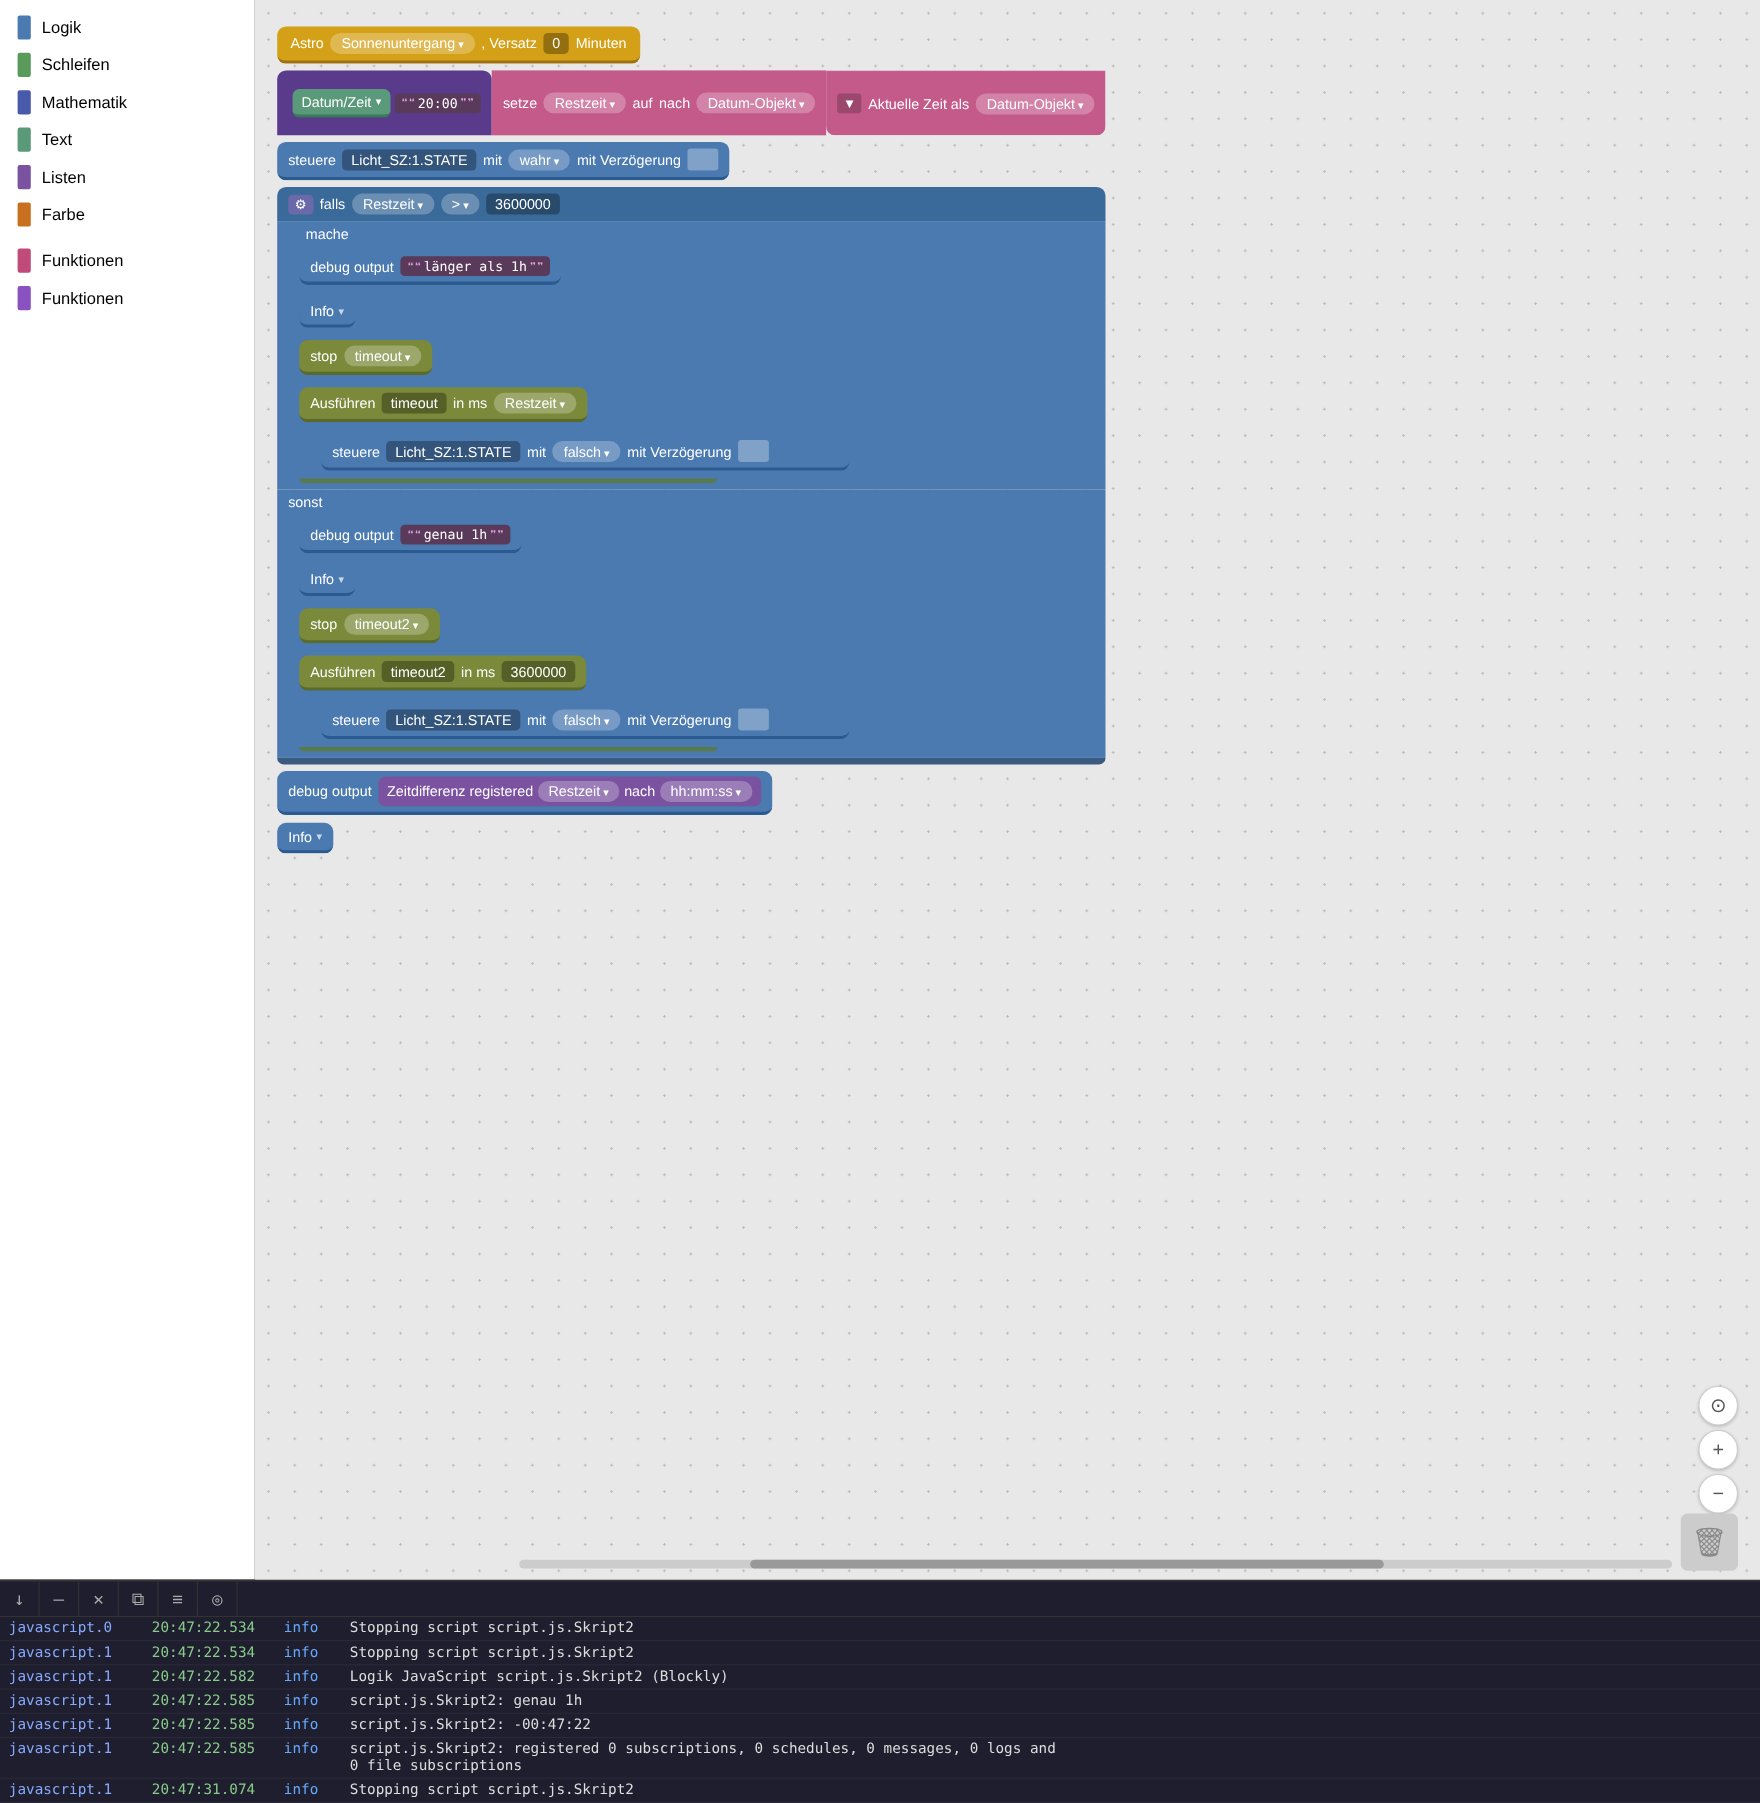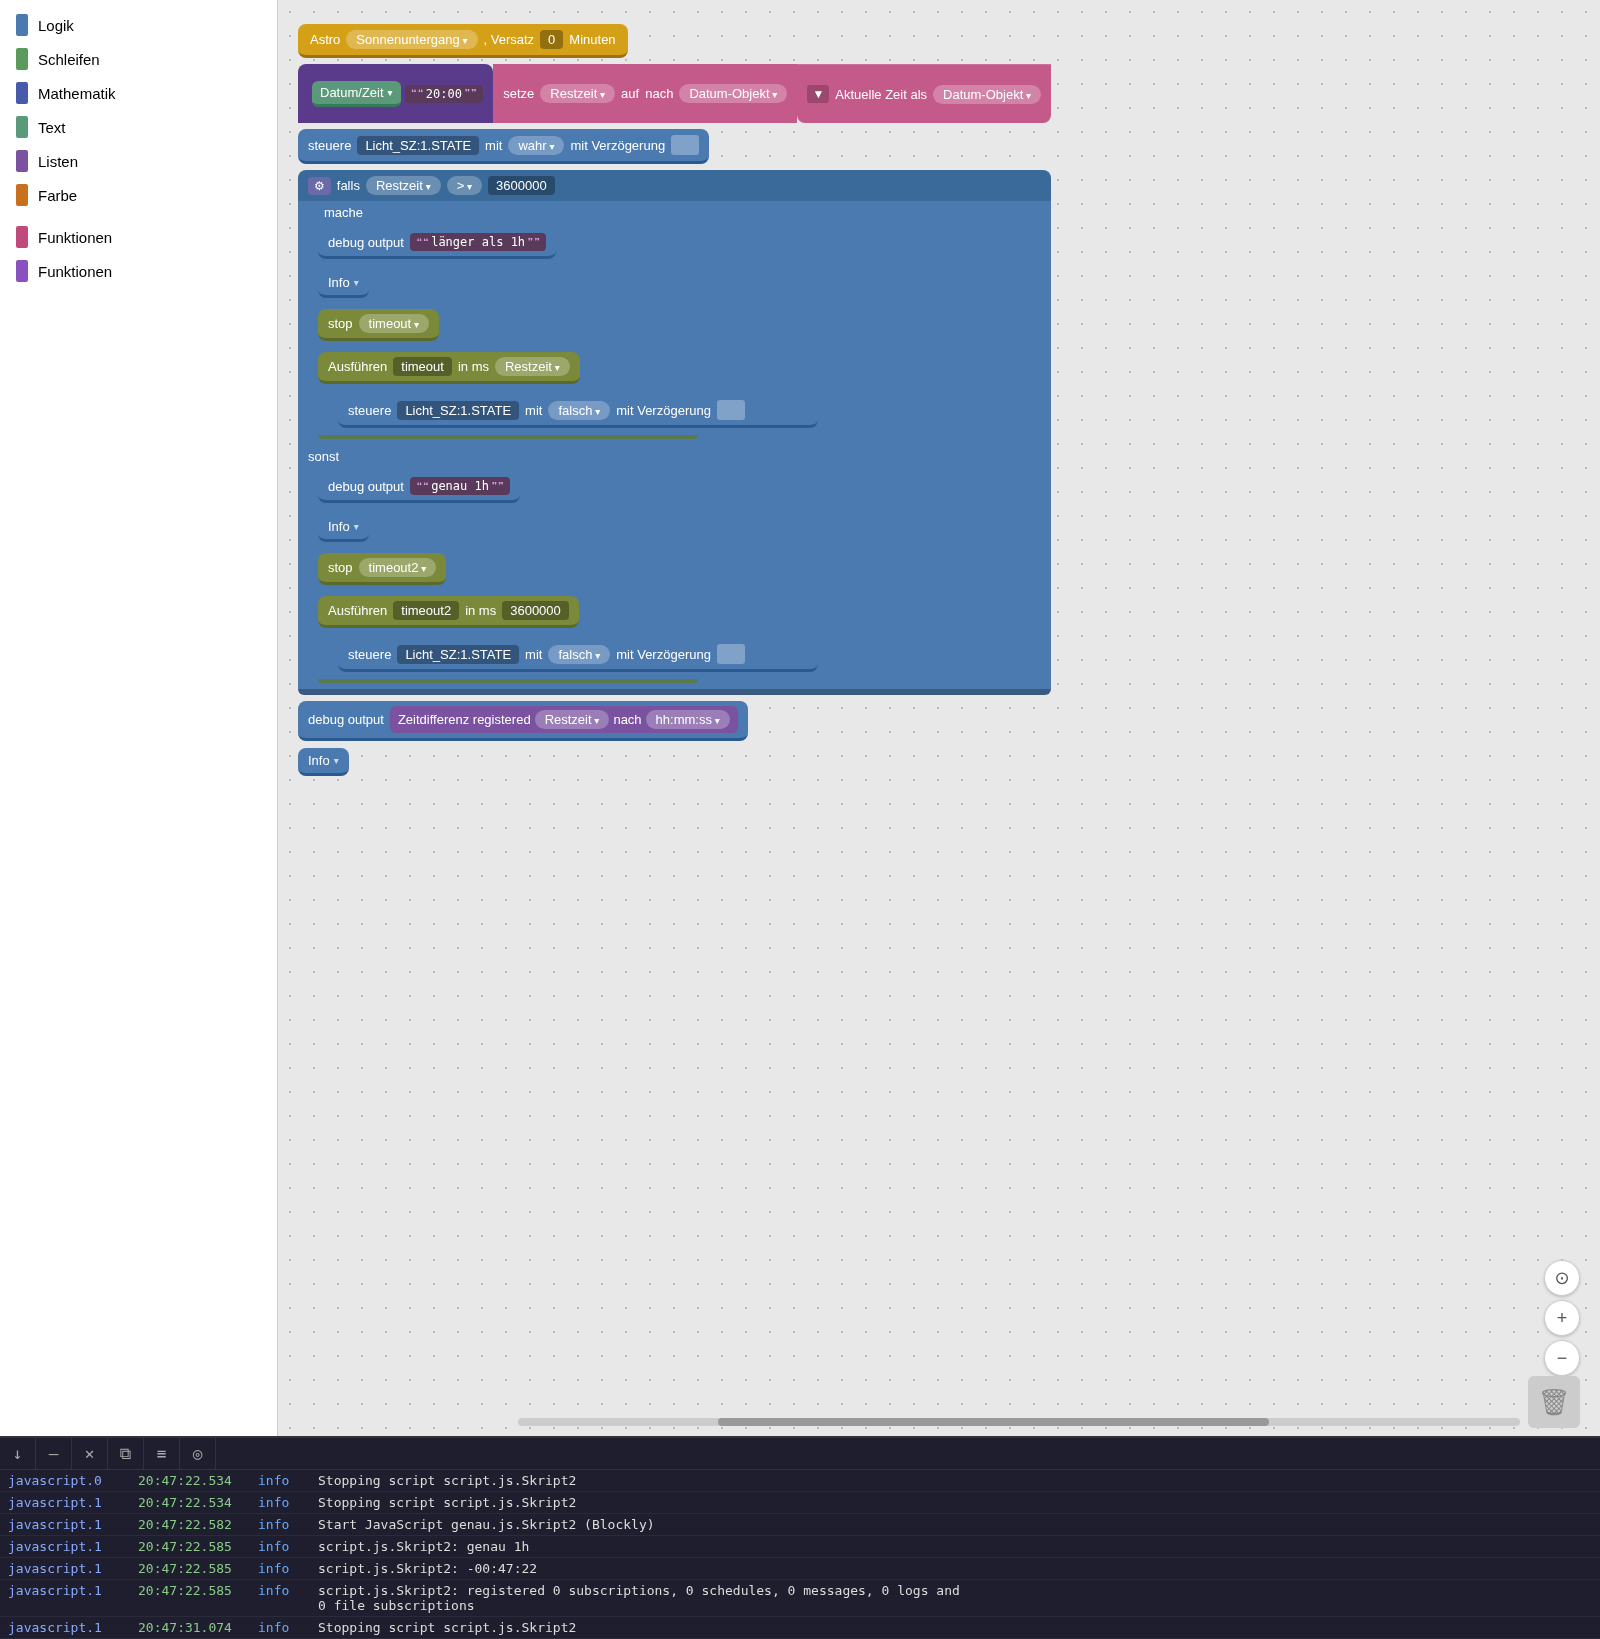--- a/index.html
+++ b/index.html
@@ -2,21 +2,21 @@
 <html><head>
   <meta charset="utf-8">
   <style>
     * { box-sizing: border-box; margin: 0; padding: 0; }
     body { font-family: sans-serif; font-size: 13px; background: #f0f0f0; display: flex; flex-direction: column; width: 1600px; min-height: 1639px; }
 
     
     .main-area { display: flex; flex: 1; min-height: 0; }
 
     
-    .sidebar { width: 278px; background: #fff; border-right: 1px solid #ccc; padding: 8px 0; flex-shrink: 0; }
+    .sidebar { width: 232px; background: #fff; border-right: 1px solid #ccc; padding: 8px 0; flex-shrink: 0; }
     .sidebar-item { display: flex; align-items: center; padding: 6px 16px; cursor: pointer; font-size: 15px; gap: 10px; }
     .sidebar-color { width: 12px; height: 22px; border-radius: 2px; flex-shrink: 0; }
 
     
     .canvas-area { flex: 1; background: #e8e8e8; background-image: radial-gradient(circle, #bbb 1px, transparent 1px); background-size: 24px 24px; position: relative; overflow: hidden; }
 
     
     .blocks-container { position: absolute; top: 10px; left: 10px; padding: 10px; }
 
     
@@ -333,21 +333,21 @@
       <div class="console-row">
     <span class="c-source">javascript.1</span>
     <span class="c-time">20:47:22.534</span>
     <span class="c-level">info</span>
     <span class="c-msg">Stopping script script.js.Skript2</span>
   </div>
       <div class="console-row">
     <span class="c-source">javascript.1</span>
     <span class="c-time">20:47:22.582</span>
     <span class="c-level">info</span>
-    <span class="c-msg">Start JavaScript genau.js.Skript2 (Blockly)</span>
+    <span class="c-msg">Logik JavaScript script.js.Skript2 (Blockly)</span>
   </div>
       <div class="console-row">
     <span class="c-source">javascript.1</span>
     <span class="c-time">20:47:22.585</span>
     <span class="c-level">info</span>
     <span class="c-msg">script.js.Skript2: genau 1h</span>
   </div>
       <div class="console-row">
     <span class="c-source">javascript.1</span>
     <span class="c-time">20:47:22.585</span>

